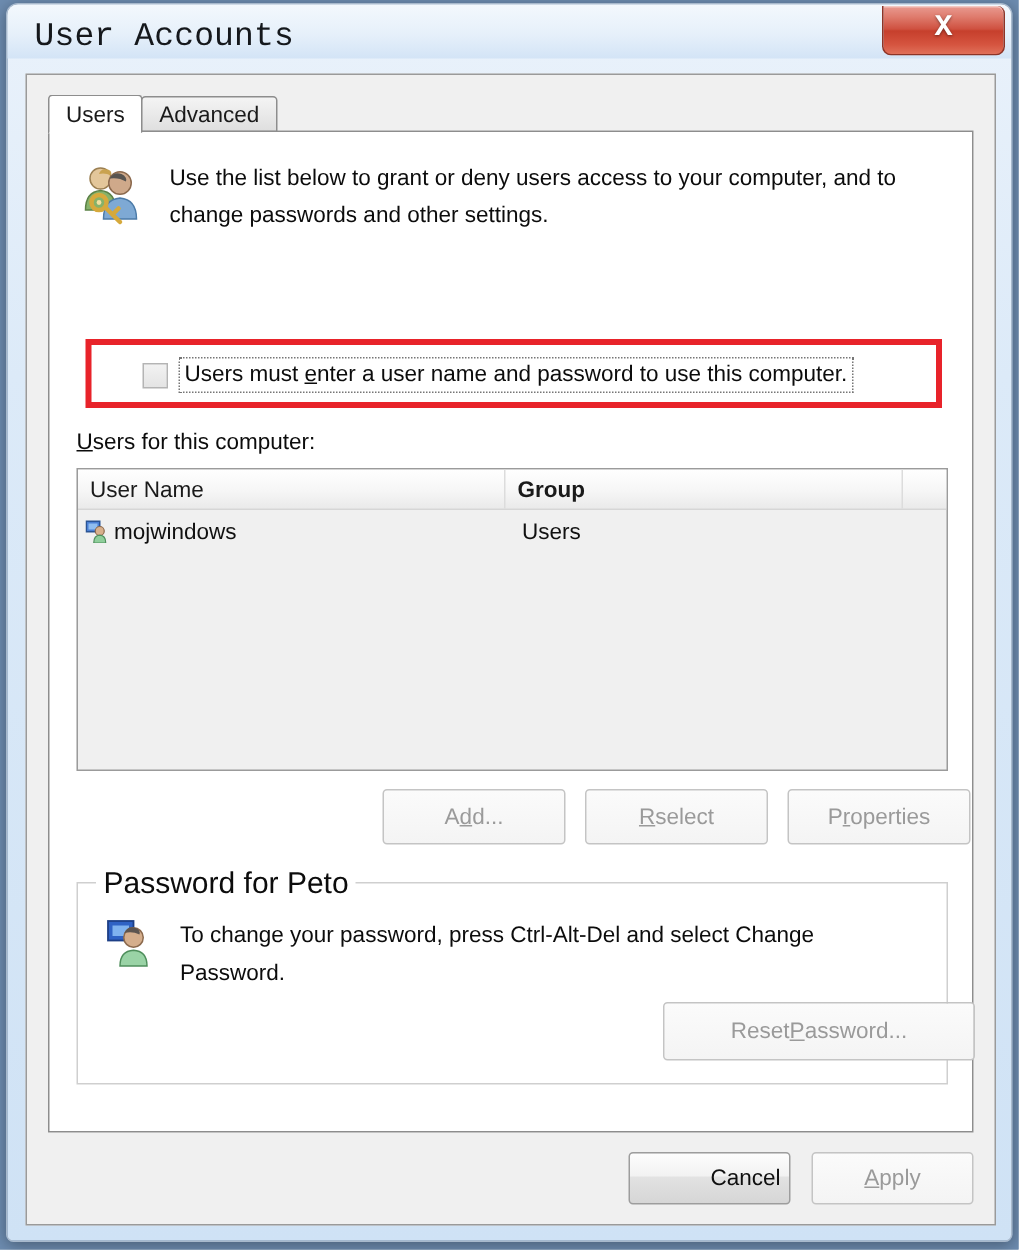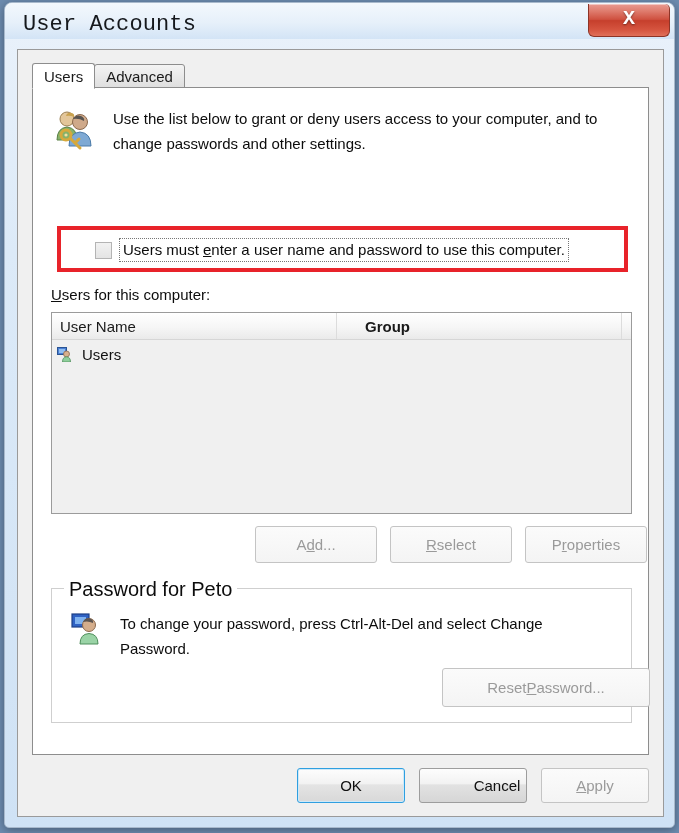--- a/index.html
+++ b/index.html
@@ -211,21 +211,20 @@
     border: 1px solid #9b9b9b;
     box-sizing: border-box;
     overflow: hidden;
   }
   #list-header {
     display: flex;
     height: 27px;
     background: linear-gradient(to bottom, #ffffff 0%, #f6f6f6 55%, #eaeaea 100%);
     border-bottom: 1px solid #d6d6d6;
     box-sizing: border-box;
-    gap: 20px;
   }
   .col-header {
     font-size: 15px;
     color: #1a1a1a;
     display: flex;
     align-items: center;
     padding-left: 8px;
     border-right: 1px solid #dcdcdc;
     box-sizing: border-box;
     height: 100%;
@@ -444,20 +443,21 @@
         <div class="list-row">
           <div class="row-icon-cell">
             <svg width="16" height="16" viewBox="0 0 16 16">
               <rect x="0.5" y="1.5" width="9" height="7" fill="#4a7fd4" stroke="#2a5494" stroke-width="1"></rect>
               <rect x="2" y="3" width="6" height="4" fill="#8fbdf0"></rect>
               <ellipse cx="9.5" cy="8" rx="3" ry="3" fill="#d8b08c" stroke="#8c6a4e" stroke-width="0.8"></ellipse>
               <path d="M5.5 16 q0-5 4-5.2 q4 0.2 4 5.2 z" fill="#8fce9b" stroke="#4f8f5c" stroke-width="0.8"></path>
             </svg>
           </div>
           <div class="row-main">
+            <div class="cell-username">mojwindows</div>
             <div class="cell-group">Users</div>
           </div>
         </div>
 
       </div>
 
       <div id="midbuttons">
         <div class="btn disabled">
             <span>A</span>
             <span class="accel">d</span>
@@ -492,23 +492,20 @@
         <div id="reset-button" class="btn disabled">
             <span>Reset </span>
             <span class="accel">P</span>
             <span>assword...</span>
           </div>
       </div>
 
     </div>
 
     <div id="footer">
-      <div class="btn default">
-        <span>OK</span>
-      </div>
       <div class="btn normal">
         <span>Cancel</span>
       </div>
       <div class="btn disabled">
           <span></span>
           <span class="accel">A</span>
           <span>pply</span>
         </div>
     </div>
 

